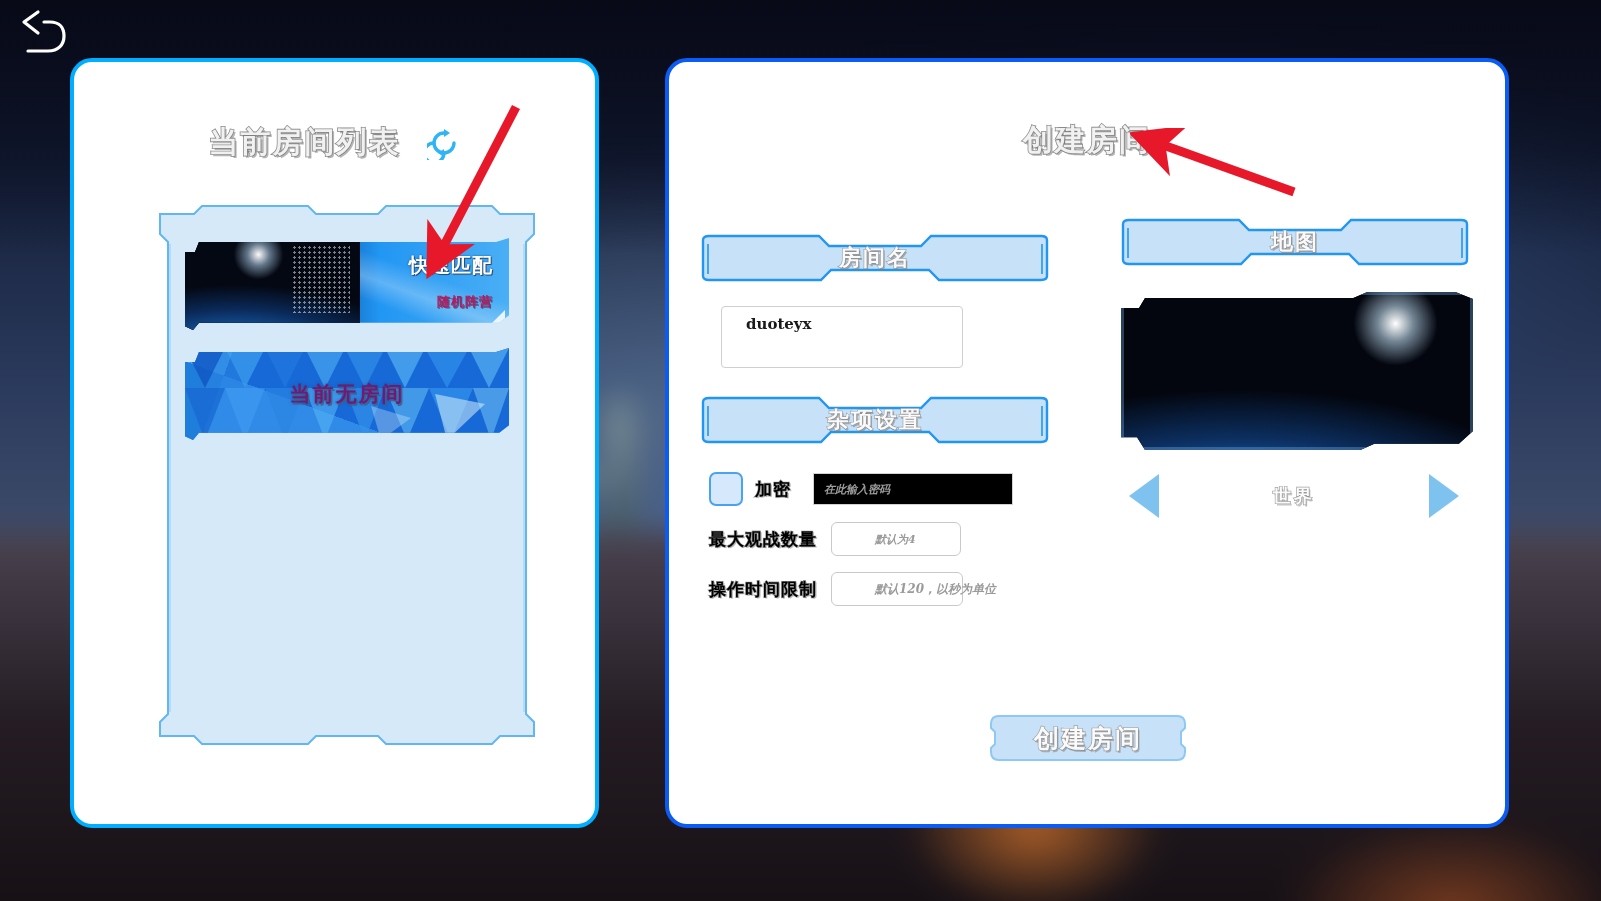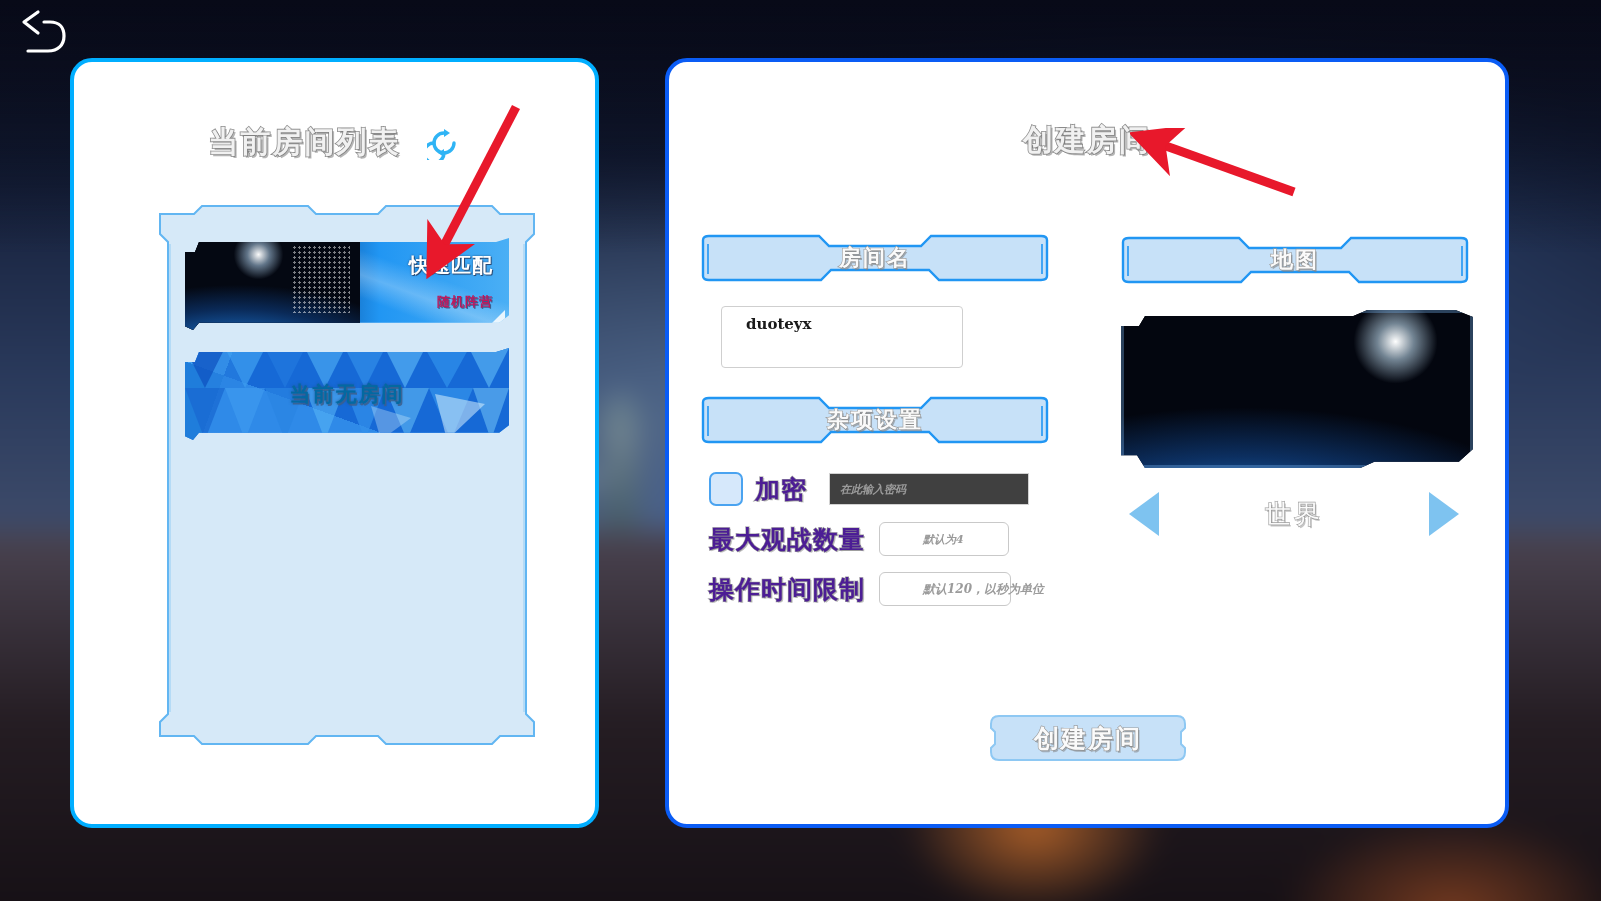--- a/index.html
+++ b/index.html
@@ -160,30 +160,30 @@
   .er-bg{
     position:absolute;inset:0;
     background:
       conic-gradient(from 20deg at 12% 30%, #1669d6 0 25%, #2f8ae8 0 50%, #1f7ddb 0 75%, #3f9ef0 0),
       linear-gradient(120deg,#1263cf 0%,#2d8ae6 30%,#49a6f2 55%,#2f8fe9 75%,#63bdf7 100%);
   }
   .er-tri{position:absolute;inset:0;overflow:hidden;}
   .er-label{
     position:absolute;inset:0;display:flex;align-items:center;justify-content:center;
     font-family:"DejaVu Sans","Liberation Sans",sans-serif;
-    font-weight:bold;font-size:21px;color:#0369a1;letter-spacing:2px;
+    font-weight:bold;font-size:21px;color:#701a75;letter-spacing:2px;
     text-shadow:1.5px 1.5px 0 rgba(60,95,140,.85),0 0 3px rgba(30,70,120,.7);
   }
 
   
   .create-title{
     position:absolute;left:0;top:58px;width:100%;text-align:center;
   }
   .col-left{position:absolute;left:30px;top:170px;width:380px;}
-  .col-right{position:absolute;left:450px;top:172px;width:360px;}
+  .col-right{position:absolute;left:450px;top:154px;width:360px;}
 
   
   .sec-head{position:relative;width:352px;height:52px;}
   .sec-head svg{position:absolute;inset:0;width:100%;height:100%;}
   .sec-head span{
     position:absolute;inset:0;display:flex;align-items:center;justify-content:center;
     font-family:"DejaVu Sans","Liberation Sans",sans-serif;
     font-weight:bold;font-size:22px;color:#fafafa;letter-spacing:2px;
     -webkit-text-stroke:1.2px #9a9a9a;paint-order:stroke fill;
     text-shadow:1.5px 1.5px 0 rgba(130,130,130,.6);
@@ -198,27 +198,27 @@
   }
 
   .misc-rows{margin-top:26px;margin-left:10px;}
   .row{display:flex;align-items:center;margin-bottom:16px;}
   .chk{
     width:30px;height:30px;border:2.5px solid #4aa3f0;border-radius:7px;
     background:#d6e8fb;cursor:pointer;flex:0 0 auto;
   }
   .lbl{
     font-family:"DejaVu Sans","Liberation Sans",sans-serif;
-    font-weight:bold;font-size:25px;color:#4c1d95;letter-spacing:1px;
+    font-weight:bold;font-size:17px;color:#000000;letter-spacing:1px;
     -webkit-text-stroke:1.1px #a0a0a0;paint-order:stroke fill;
     text-shadow:1.4px 1.4px 0 rgba(140,140,140,.55);
     white-space:nowrap;
   }
   .pw-field{
-    margin-left:22px;width:200px;height:32px;background:#404040;
+    margin-left:22px;width:200px;height:32px;background:#000000;
     border:1px solid #d2d2d2;border-radius:0;
     display:flex;align-items:center;padding:0 10px;box-sizing:border-box;
   }
   .ph{
     font-family:"DejaVu Serif","Liberation Serif",serif;
     font-weight:bold;font-style:italic;font-size:11px;color:#9b9b9b;
     white-space:nowrap;
   }
   .num-field{
     width:130px;height:34px;background:#fff;border:1px solid #c9c9c9;border-radius:6px;
@@ -247,21 +247,21 @@
   }
   .map-select{
     margin-top:24px;display:flex;align-items:center;justify-content:space-between;
     width:330px;margin-left:10px;
   }
   .arrow-btn{cursor:pointer;width:0;height:0;flex:0 0 auto;}
   .arrow-left{border-top:22px solid transparent;border-bottom:22px solid transparent;border-right:30px solid #7ec3f0;}
   .arrow-right{border-top:22px solid transparent;border-bottom:22px solid transparent;border-left:30px solid #7ec3f0;}
   .map-name{
     font-family:"DejaVu Sans","Liberation Sans",sans-serif;
-    font-weight:normal;font-size:26px;color:#fafafa;letter-spacing:3px;
+    font-weight:bold;font-size:18px;color:#fafafa;letter-spacing:3px;
     -webkit-text-stroke:1.3px #9e9e9e;paint-order:stroke fill;
     text-shadow:1.6px 1.6px 0 rgba(140,140,140,.5);
   }
 
   
   .create-btn{
     position:absolute;left:320px;top:652px;width:198px;height:48px;cursor:pointer;
   }
   .create-btn svg{position:absolute;inset:0;width:100%;height:100%;}
   .create-btn span{

